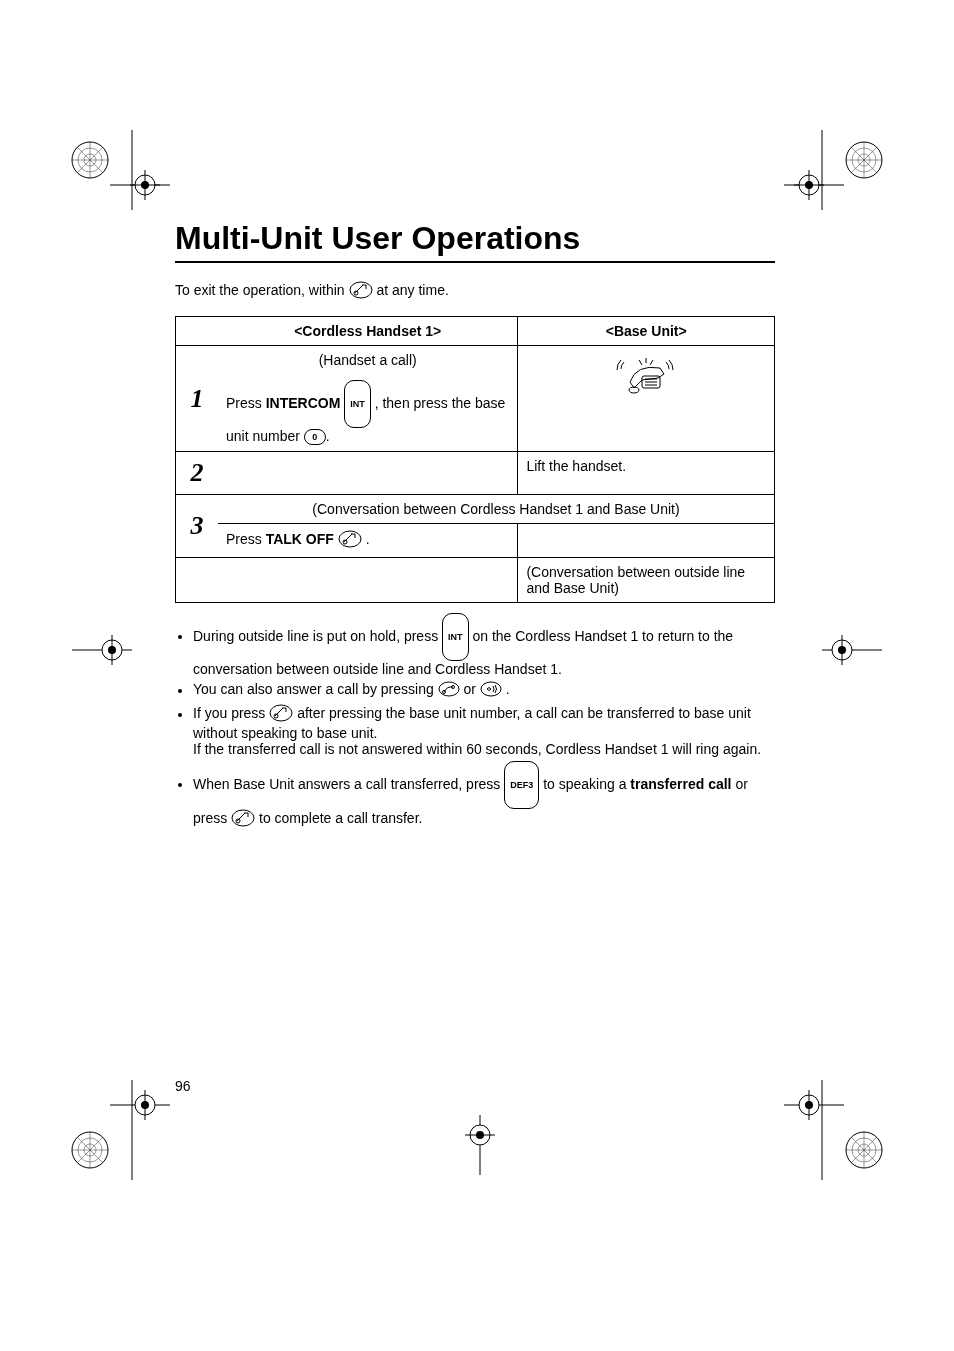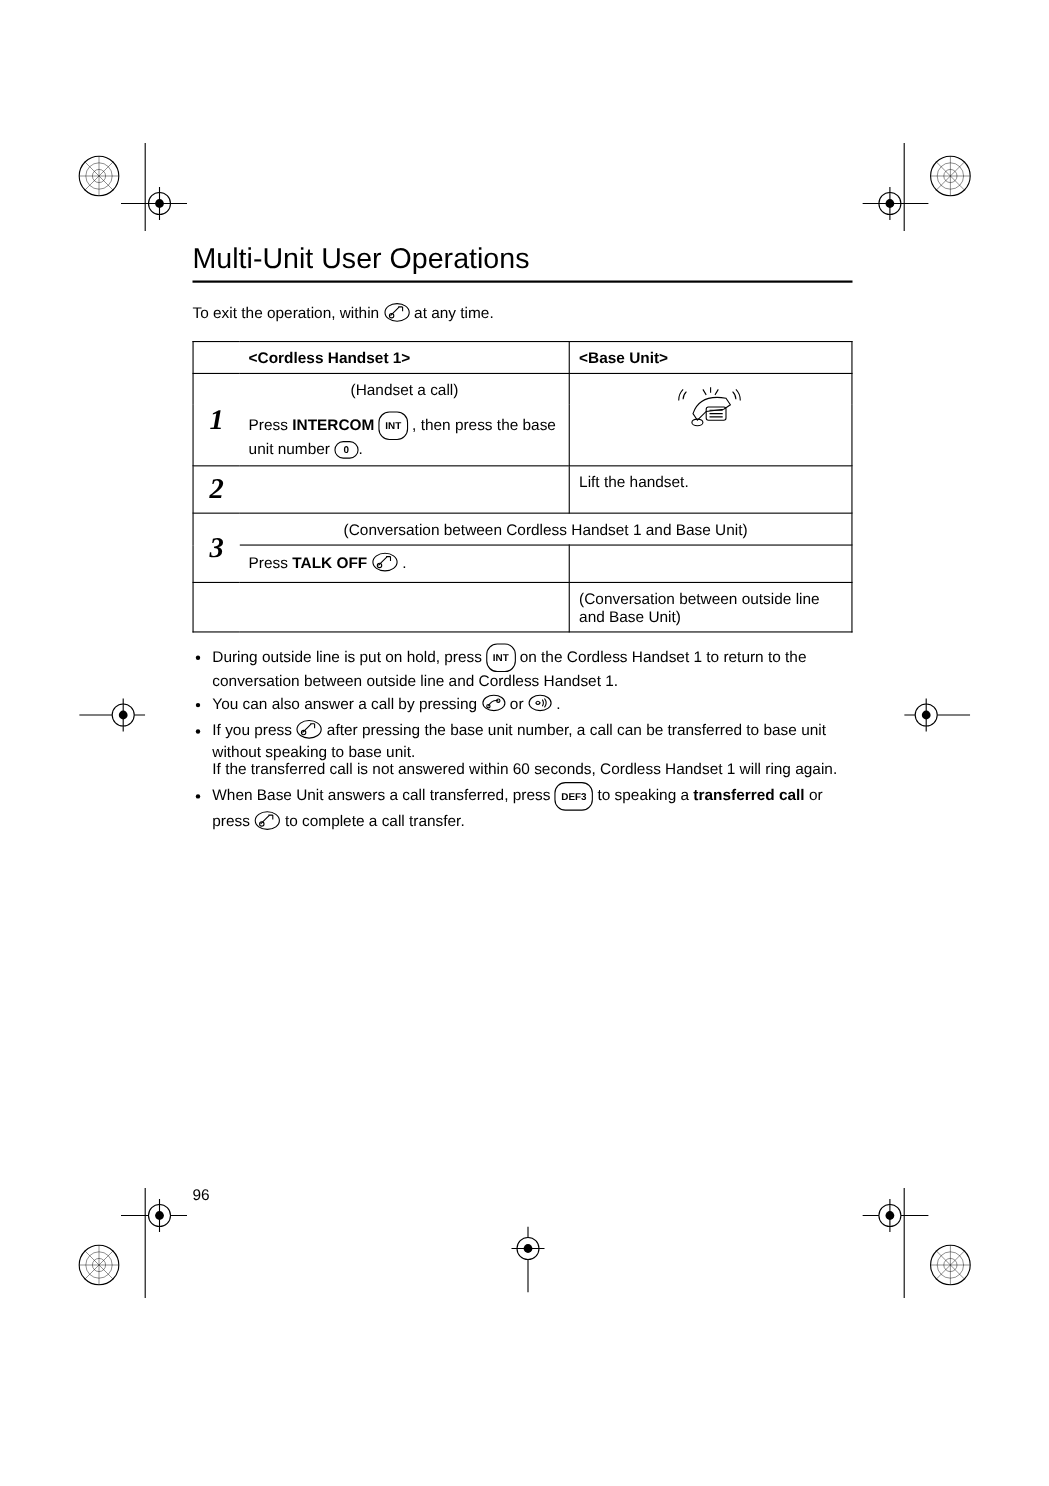--- a/index.html
+++ b/index.html
@@ -11,22 +11,22 @@
     height: 1351px;
     position: relative;
   }
   .content {
     position: absolute;
     left: 175px;
     top: 220px;
     width: 600px;
   }
   h1.page-title {
-    font-size: 26px;
-    font-weight: normal;
+    font-size: 32px;
+    font-weight: bold;
     margin: 0 0 4px 0;
   }
   .title-rule {
     border: none;
     border-top: 2px solid #000;
     margin: 0 0 18px 0;
   }
   .exit-line {
     font-size: 14px;
     margin: 0 0 14px 0;
@@ -48,21 +48,21 @@
   table.steps {
     border-collapse: collapse;
     width: 100%;
     font-size: 14px;
   }
   table.steps td, table.steps th {
     border: 1px solid #000;
     padding: 6px 8px;
     vertical-align: top;
   }
-  table.steps th { font-weight: bold; text-align: left; }
+  table.steps th { font-weight: bold; text-align: center; }
   .step-num {
     font-family: "Times New Roman", serif;
     font-style: italic;
     font-weight: bold;
     font-size: 26px;
     text-align: center;
     width: 26px;
     vertical-align: middle !important;
   }
   .during { text-align: center; }
@@ -71,21 +71,21 @@
     display: inline-block;
     vertical-align: middle;
   }
   .key-oval {
     display: inline-flex;
     align-items: center;
     justify-content: center;
     border: 1px solid #000;
     border-radius: 10px;
     height: 16px;
-    padding: 4px 5px;
+    padding: 15px 5px;
     font-size: 9px;
     font-weight: bold;
     vertical-align: middle;
     line-height: 1;
   }
   .key-round {
     display:inline-flex;align-items:center;justify-content:center;
     border:1px solid #000;border-radius:50%;
     width:20px;height:14px;font-size:9px;font-weight:bold;
     vertical-align:middle;line-height:1;

